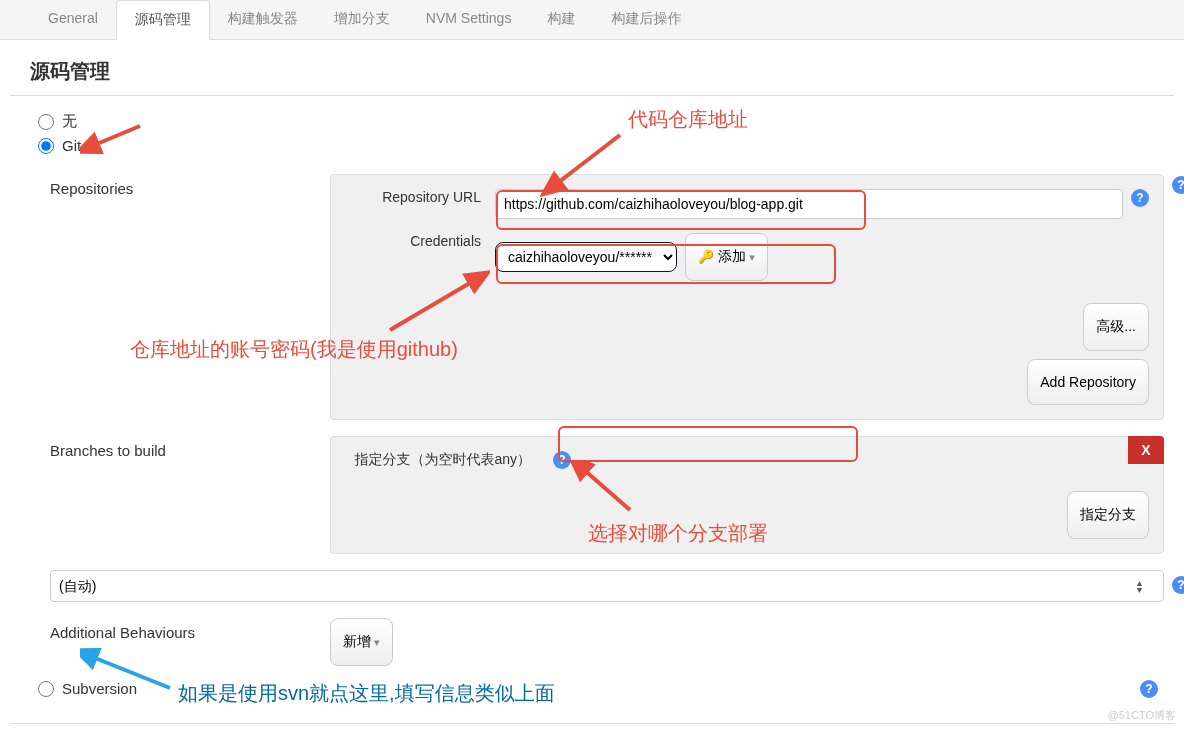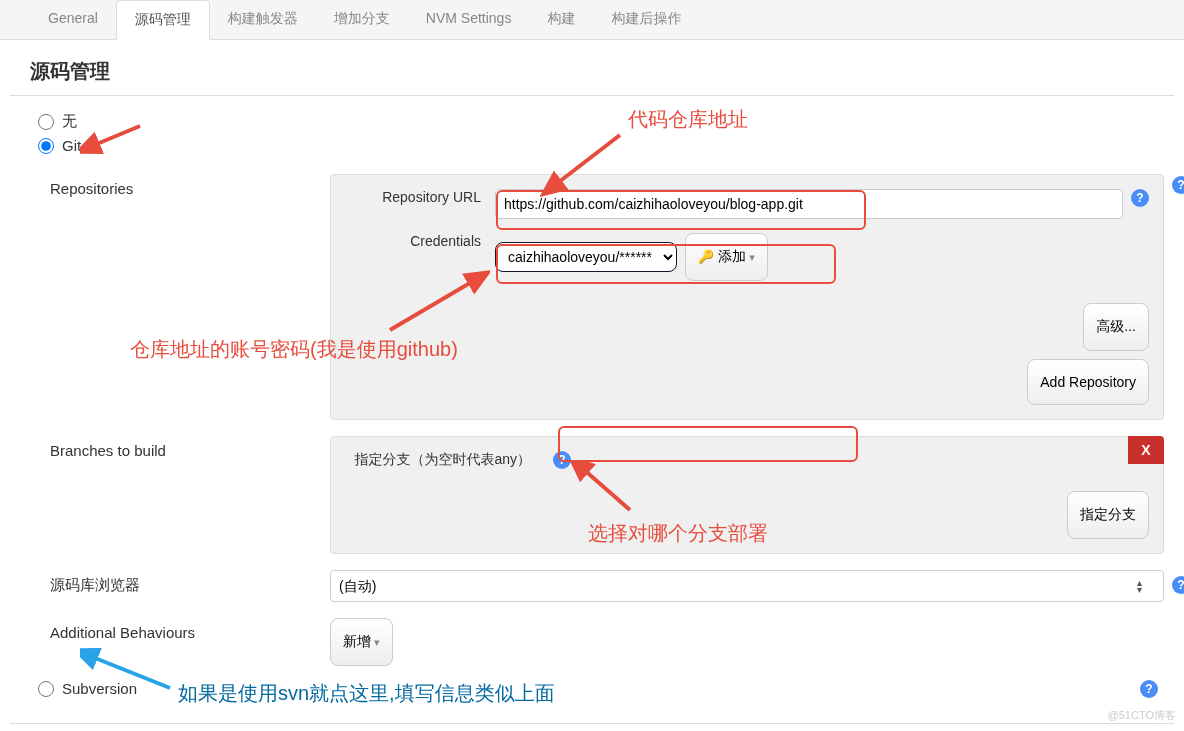--- a/index.html
+++ b/index.html
@@ -105,21 +105,20 @@
           <div class="inner-row">
             <div class="inner-label" style="width:200px">指定分支（为空时代表any）</div>
             <span class="help-icon" style="margin-left:8px">?</span>
           </div>
           <button class="btn btn-right">指定分支</button>
         </div>
       </div>
     </div>
 
     <div class="field-row" style="position:relative;margin-top:16px">
-      <div class="field-label">源码库浏览器</div>
       <div class="field-body" style="position:relative">
         <select class="wide" style="height:32px;appearance:none;padding-right:30px">
           <option>(自动)</option>
         </select>
         <div class="select-arrows">▴<br>▾</div>
         <span class="help-icon" style="position:absolute;right:-26px;top:6px">?</span>
       </div>
     </div>
 
     <div class="field-row" style="margin-top:16px">

